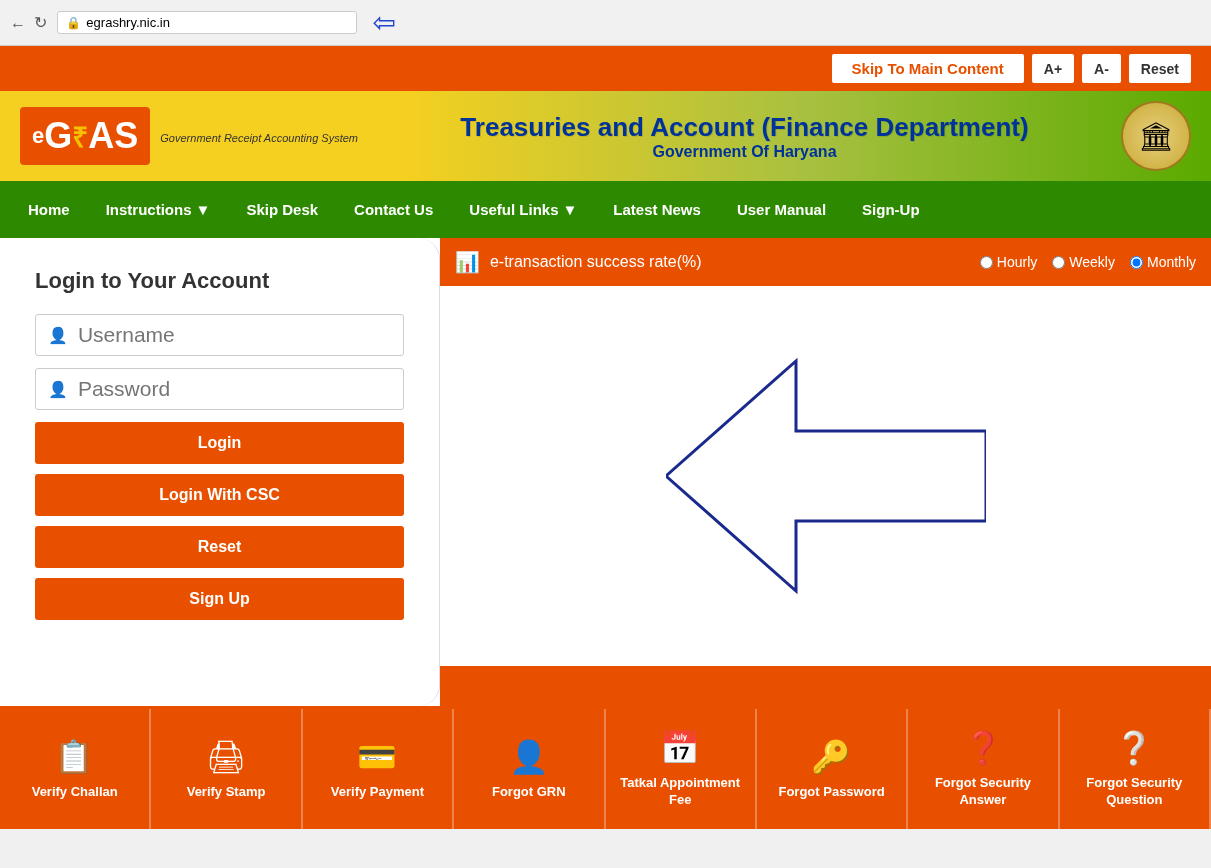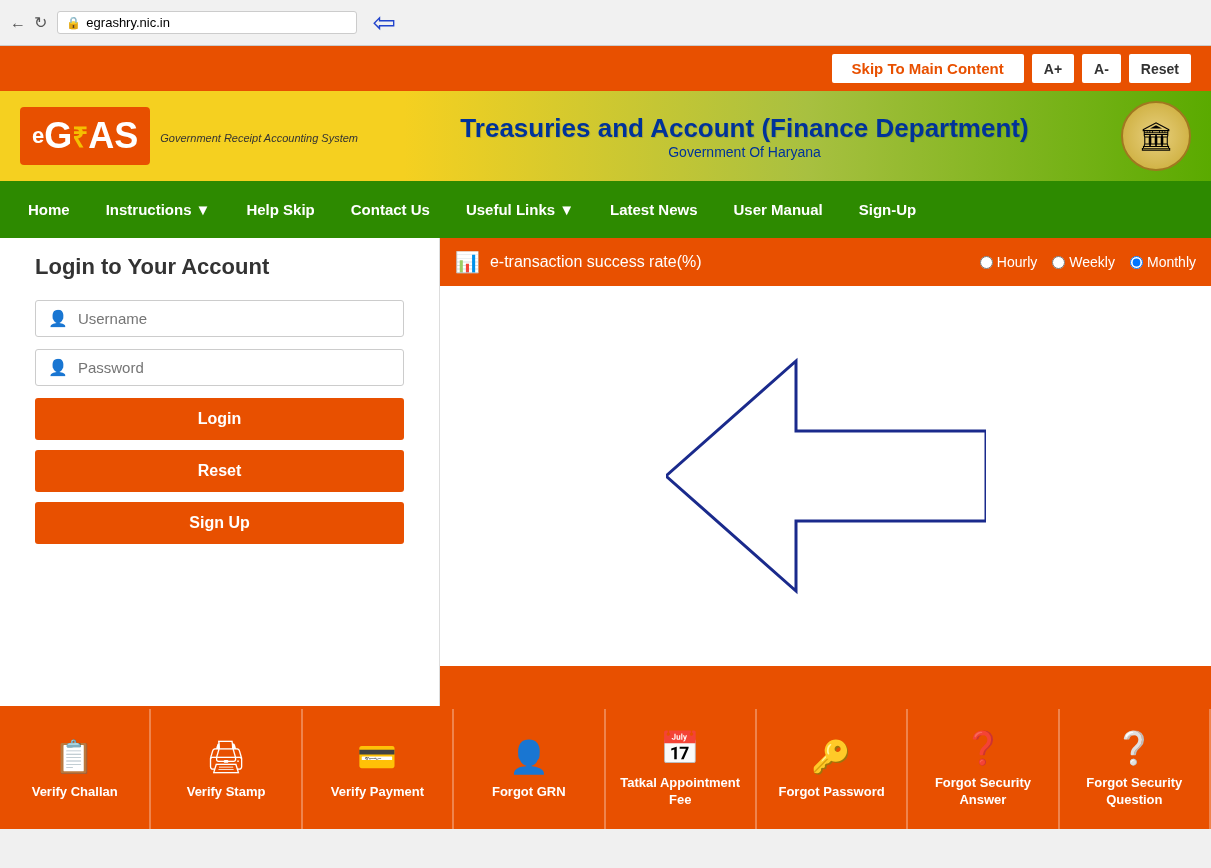--- a/index.html
+++ b/index.html
@@ -59,21 +59,21 @@
       padding: 8px 12px;
       border-radius: 4px;
       display: flex; align-items: center;
     }
     .logo-e { color: white; font-size: 22px; font-weight: bold; }
     .logo-subtitle {
       font-size: 11px; color: #333; margin-top: 4px; font-style: italic;
     }
     .header-title { text-align: center; flex: 1; margin-left: 10px; }
     .header-title h1 { color: #003399; font-size: 26px; font-weight: bold; text-shadow: 1px 1px 0 rgba(0,0,0,0.1); }
-    .header-title h2 { color: #003399; font-size: 14px; font-weight: normal; }
+    .header-title h2 { color: #003399; font-size: 16px; font-weight: bold; }
     .emblem {
       width: 70px; height: 70px; border-radius: 50%;
       background: radial-gradient(circle, #e8d080, #c8a830);
       display: flex; align-items: center; justify-content: center;
       font-size: 28px; border: 2px solid #a07820;
     }
 
     
     .navbar {
       background: #2d8a00;
@@ -90,35 +90,36 @@
     
     .main-content {
       display: flex;
       background: white;
     }
 
     
     .login-panel {
       width: 440px;
       min-width: 440px;
-      padding: 16px 35px;
+      padding: 30px 35px;
       border-right: 1px solid #ddd;
+      border-radius: 21px;
     }
     .login-title {
       font-size: 22px; color: #333; margin-bottom: 20px; font-weight: bold;
     }
     .input-group {
       display: flex; align-items: center;
       border: 1px solid #ccc; border-radius: 3px;
       margin-bottom: 12px; padding: 8px 12px;
       background: white;
     }
     .input-icon { color: #e85000; margin-right: 10px; font-size: 16px; }
     .input-group input {
-      border: none; outline: none; font-size: 15px; flex: 1;
+      border: none; outline: none; font-size: 21px; flex: 1;
       background: transparent;
     }
     .captcha-section { margin-bottom: 15px; }
     .captcha-label {
       font-size: 13px; color: #333; text-align: center; margin-bottom: 5px;
     }
     .captcha-row { display: flex; align-items: center; gap: 10px; }
     .captcha-text {
       font-size: 22px; font-weight: bold; color: #333;
       min-width: 60px;
@@ -229,21 +230,21 @@
   <div class="header-title">
     <h1>Treasuries and Account (Finance Department)</h1>
     <h2>Government Of Haryana</h2>
   </div>
   <div class="emblem">🏛</div>
 </div>
 
 <nav class="navbar">
   <a class="nav-item">Home</a>
   <a class="nav-item">Instructions <span>▼</span></a>
-  <a class="nav-item">Help Skip</a>
+  <a class="nav-item">Skip Desk</a>
   <a class="nav-item">Contact Us</a>
   <a class="nav-item">Useful Links <span>▼</span></a>
   <a class="nav-item">Latest News</a>
   <a class="nav-item">User Manual</a>
   <a class="nav-item">Sign-Up</a>
 </nav>
 
 <div class="main-content">
 
   <div class="login-panel">
@@ -254,20 +255,21 @@
       <input type="text" placeholder="Username" style="">
     </div>
 
     <div class="input-group">
       <span class="input-icon">👤</span>
       <input type="password" placeholder="Password" style="">
     </div>
 
 
     <button class="orange-btn">Login</button>
+    <button class="orange-btn">Login With CSC</button>
     <button class="orange-btn">Reset</button>
     <button class="orange-btn">Sign Up</button>
   </div>
 
   <div class="chart-panel">
     <div class="chart-header">
       <div style="display:flex;align-items:center;gap:10px;">
         <span style="font-size:20px;">📊</span>
         <span class="chart-title">e-transaction success rate(%)</span>
       </div>

